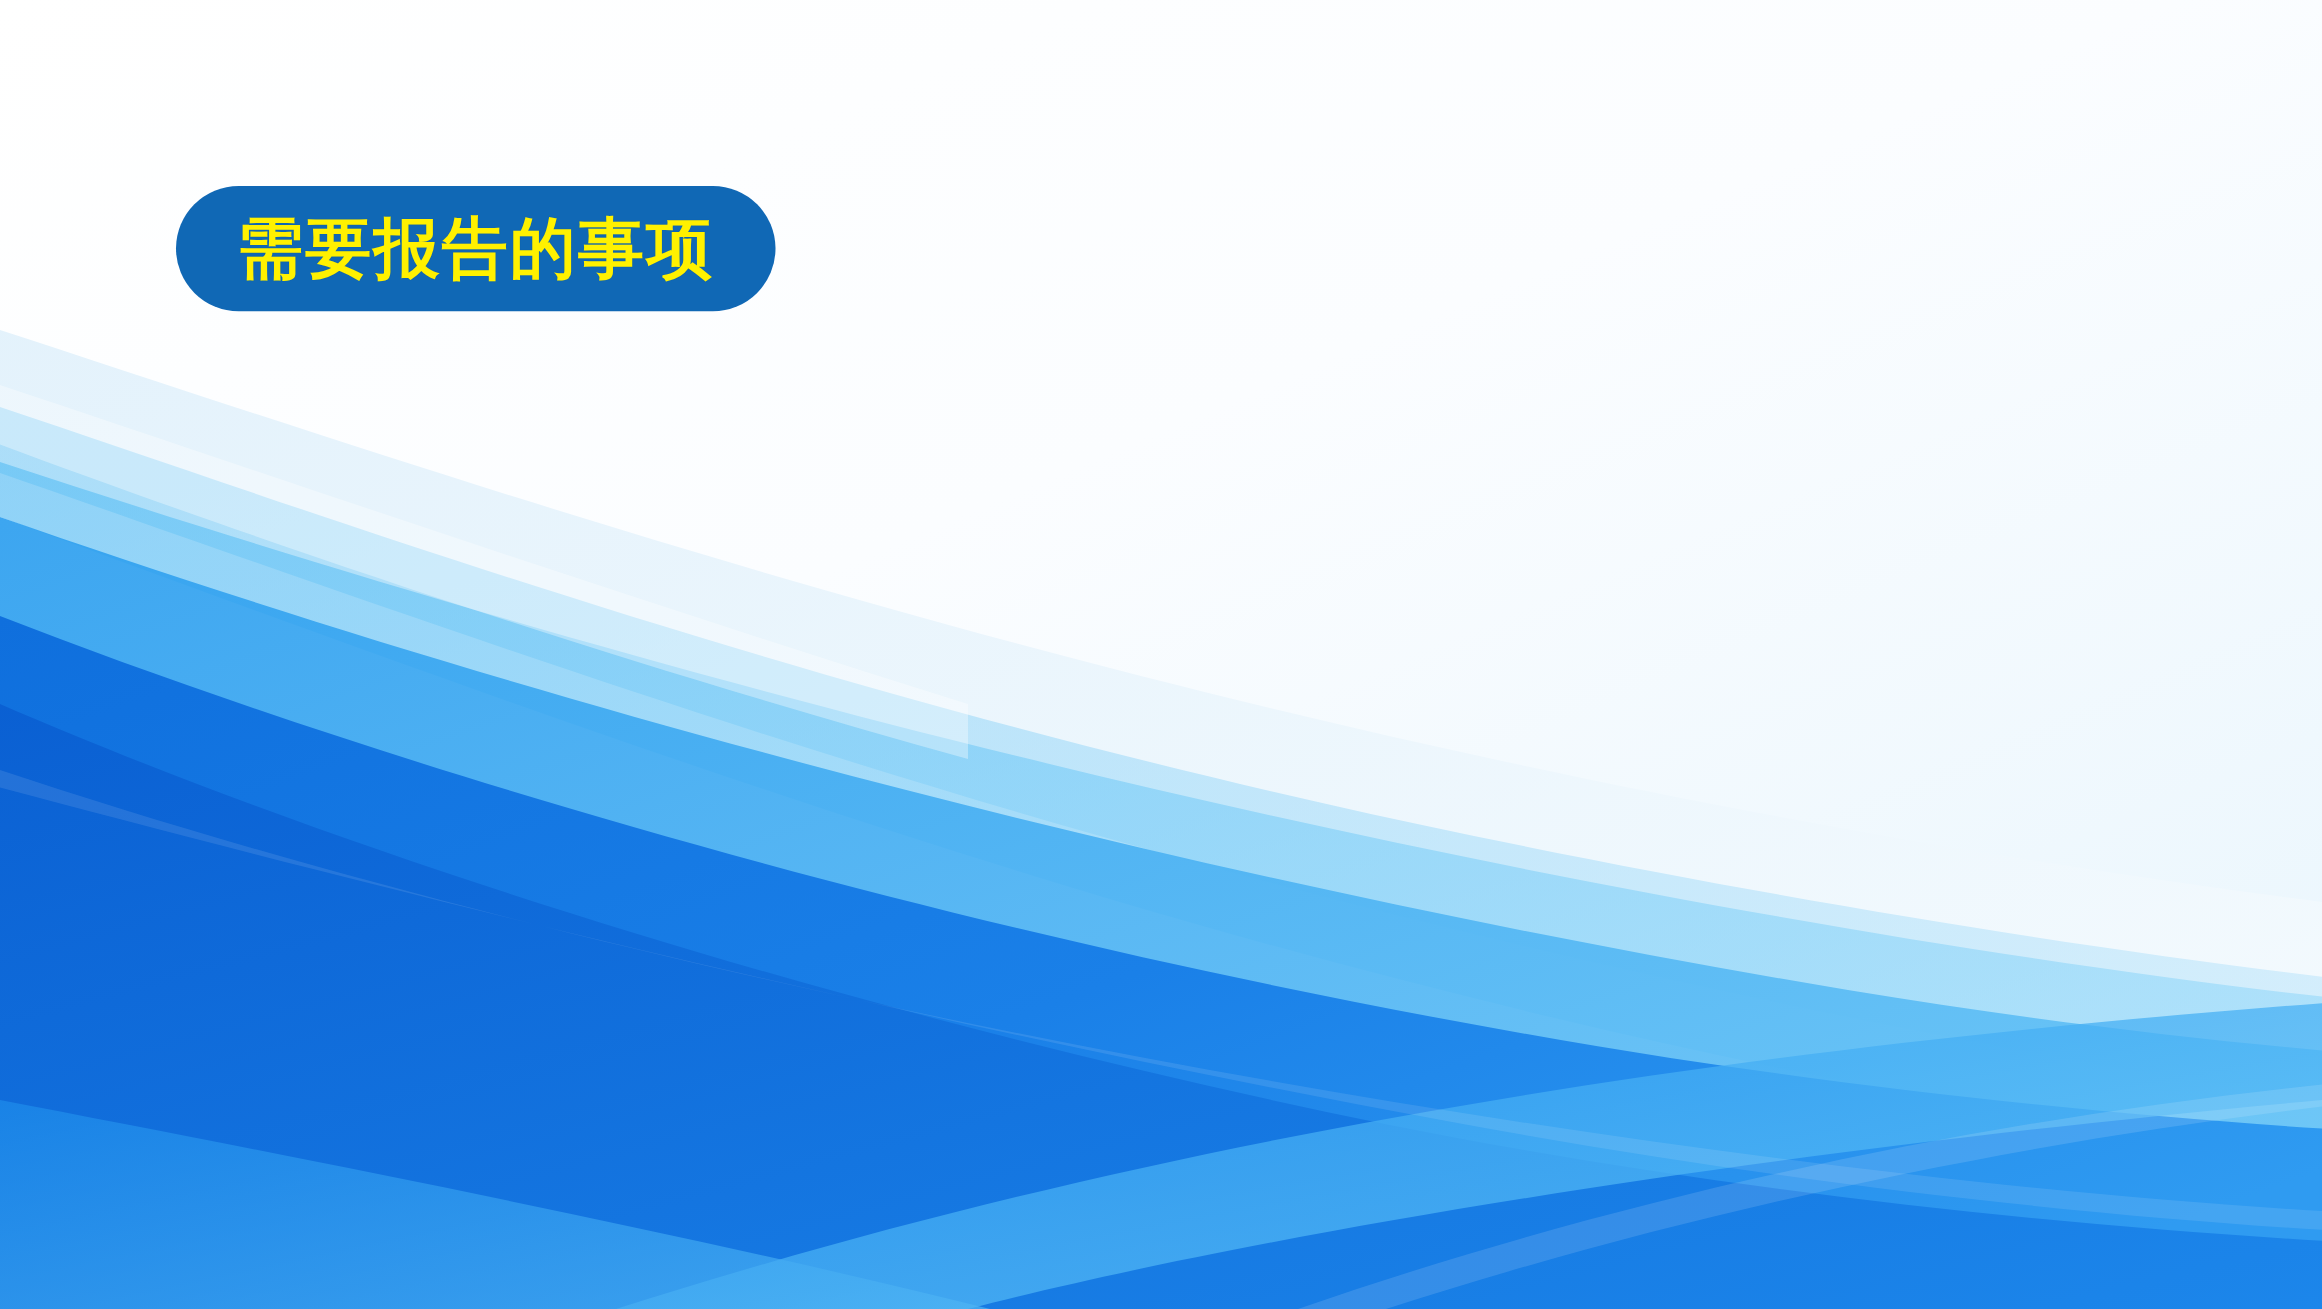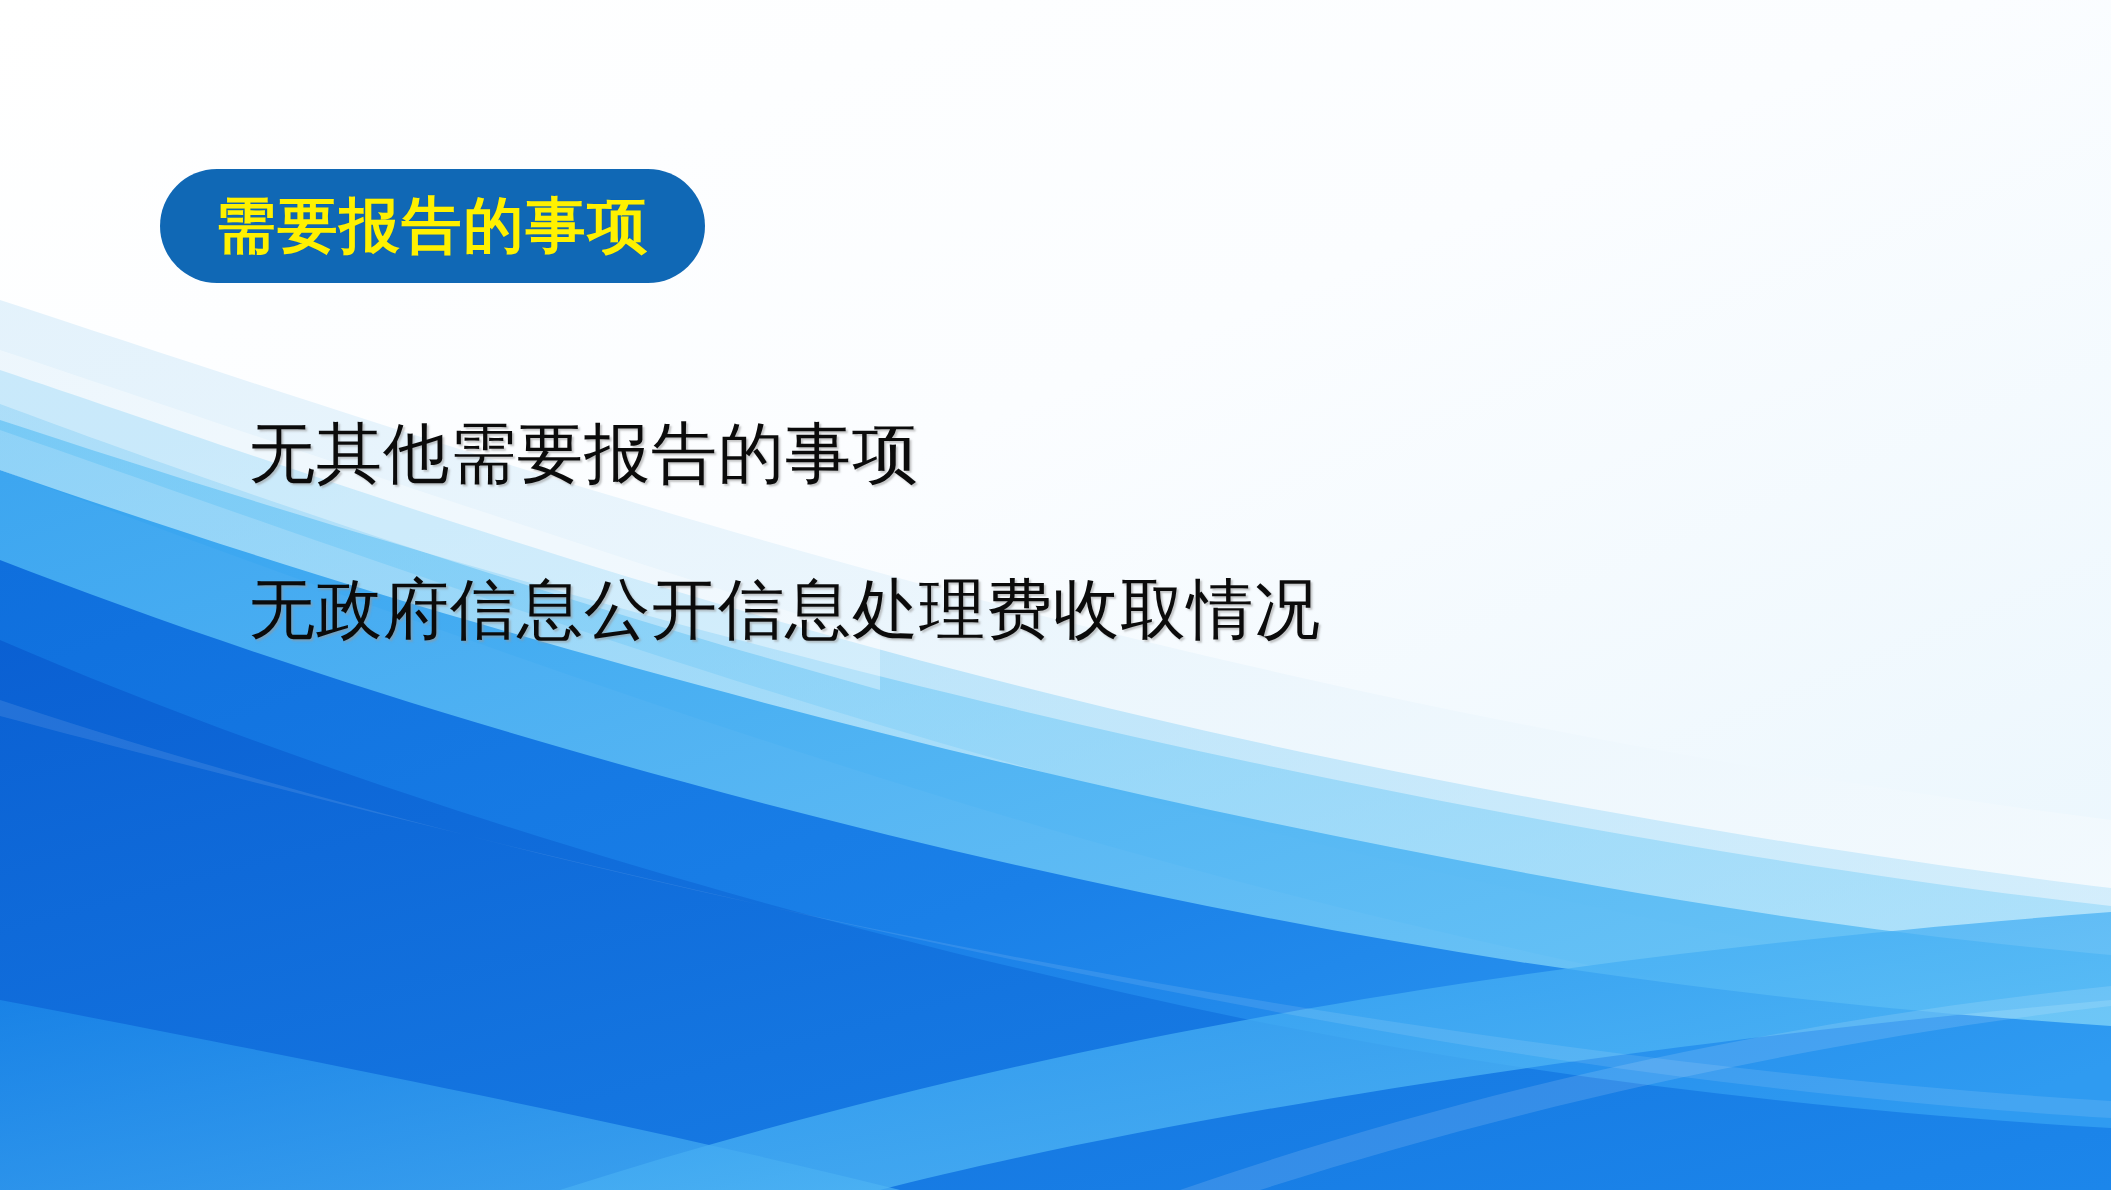--- a/index.html
+++ b/index.html
@@ -147,19 +147,14 @@
     <path d="M0,700 C420,840 1060,990 1740,1068 C1870,1083 1995,1094 2111,1101
              L2111,1118 C1880,1104 1600,1072 1320,1020 C840,932 360,812 0,716 Z" fill="#ffffff" opacity="0.10"></path>
     <path d="M1180,1190 C1480,1086 1800,1018 2111,986 L2111,1006
              C1820,1040 1520,1106 1260,1190 Z" fill="#ffffff" opacity="0.13"></path>
   </svg>
 
   <div id="title-pill">
     <span id="title-text">需要报告的事项</span>
   </div>
 
-  <div id="body-block">
-    <div class="body-line">无其他需要报告的事项</div>
-    <div class="body-gap"></div>
-    <div class="body-line">无政府信息公开信息处理费收取情况</div>
-  </div>
 
 </div>
 
 </body></html>

